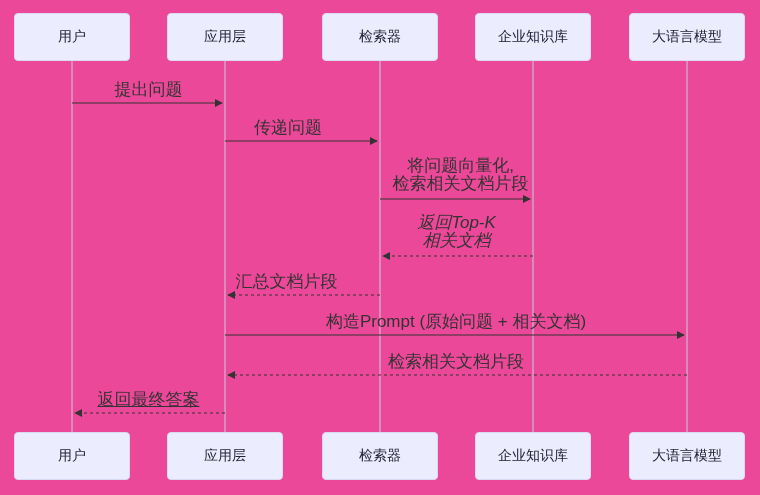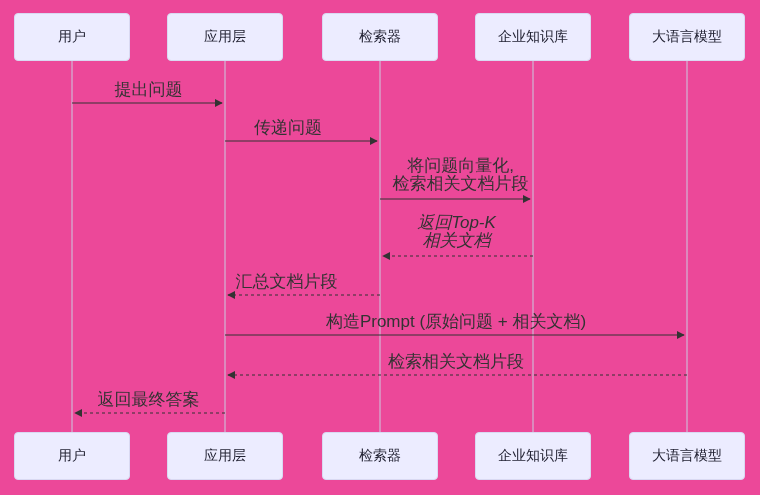--- a/index.html
+++ b/index.html
@@ -107,15 +107,15 @@
 
   <div class="msg-label" style="left:72px;  top:81px;  width:153px;">提出问题</div>
   <div class="msg-label" style="left:225px; top:119px; width:126px;">传递问题</div>
   <div class="msg-label" style="left:380px; top:157px; width:137px;margin-left:12px;">将问题向量化,
 检索相关文档片段</div>
   <div class="msg-label" style="left:380px; top:214px; width:153px;font-style:italic;">返回Top-K
 相关文档</div>
   <div class="msg-label" style="left:225px; top:273px; width:123px;">汇总文档片段</div>
   <div class="msg-label" style="left:225px; top:313px; width:462px;">构造Prompt (原始问题 + 相关文档)</div>
   <div class="msg-label" style="left:225px; top:353px; width:462px;">检索相关文档片段</div>
-  <div class="msg-label" style="left:72px;  top:391px; width:153px;">返回最终答案</div>
+  <div class="msg-label" style="left:72px;  top:391px; width:153px;text-decoration:underline;">返回最终答案</div>
 
 </div>
 
 </body></html>

